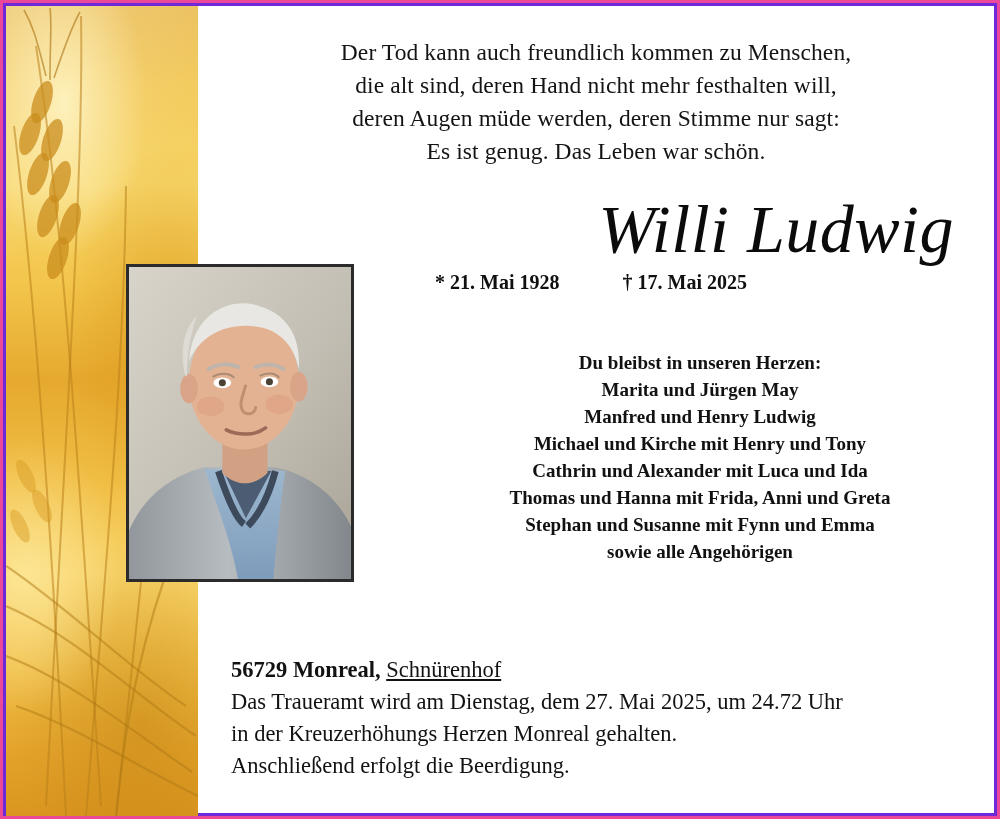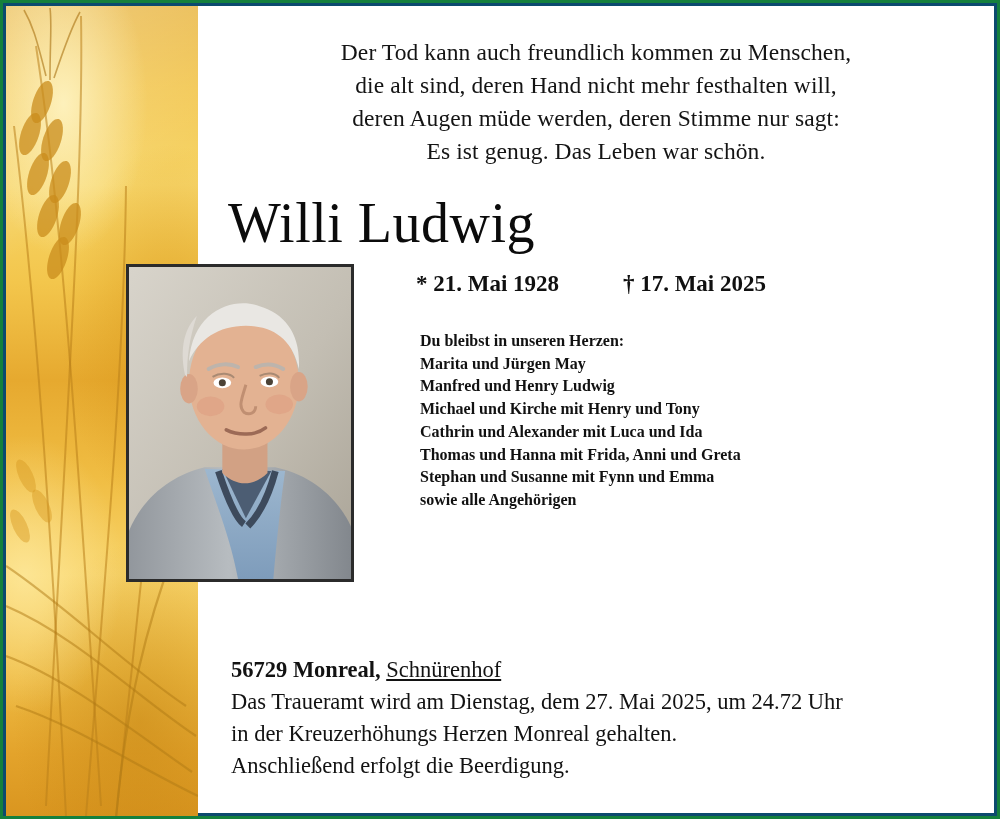--- a/index.html
+++ b/index.html
@@ -12,22 +12,22 @@
     height: 819px;
     font-family: "Liberation Serif", serif;
     color: #0a0a0a;
     overflow: hidden;
   }
   .notice {
     position: relative;
     width: 1000px;
     height: 819px;
     box-sizing: border-box;
-    border: 3px solid #15803d;
-    background: #0c4a6e;
+    border: 3px solid #ec4899;
+    background: #6d28d9;
     overflow: hidden;
   }
   
   .grain-panel {
     position: absolute;
     left: 3px;
     top: 3px;
     width: 192px;
     height: 813px;
     overflow: hidden;
@@ -79,55 +79,57 @@
     line-height: 1.40;
     color: #141414;
     letter-spacing: 0.1px;
   }
   .poem div { white-space: nowrap; }
   .name {
     position: absolute;
     left: 30px;
     right: 40px;
     top: 188px;
-    text-align: left;
-    font-size: 56px;
+    text-align: right;
+    font-size: 68px;
     line-height: 1.05;
     letter-spacing: 0.5px;
     color: #0b0b0b;
+    font-style: italic;
   }
   .dates {
     position: absolute;
     left: 30px;
     right: 40px;
     top: 265px;
     text-align: center;
-    font-size: 23px;
+    font-size: 20px;
     font-weight: bold;
     color: #101010;
   }
   .dates .birth { margin-right: 58px; }
   .portrait {
     position: absolute;
     left: -72px;
     top: 258px;
     width: 228px;
     height: 318px;
     border: 3px solid #2b2b2b;
     box-sizing: border-box;
     overflow: hidden;
     background: #c9c4bb;
   }
   .portrait svg { display: block; width: 100%; height: 100%; }
   .family {
     position: absolute;
     left: 222px;
-    top: 324px;
+    top: 344px;
     width: 560px;
-    font-size: 16px;
+    text-align: center;
+    font-size: 19px;
     line-height: 1.42;
     font-weight: bold;
     color: #111111;
   }
   .family .lead { font-weight: bold; }
   .footer {
     position: absolute;
     left: 33px;
     top: 648px;
     right: 20px;

